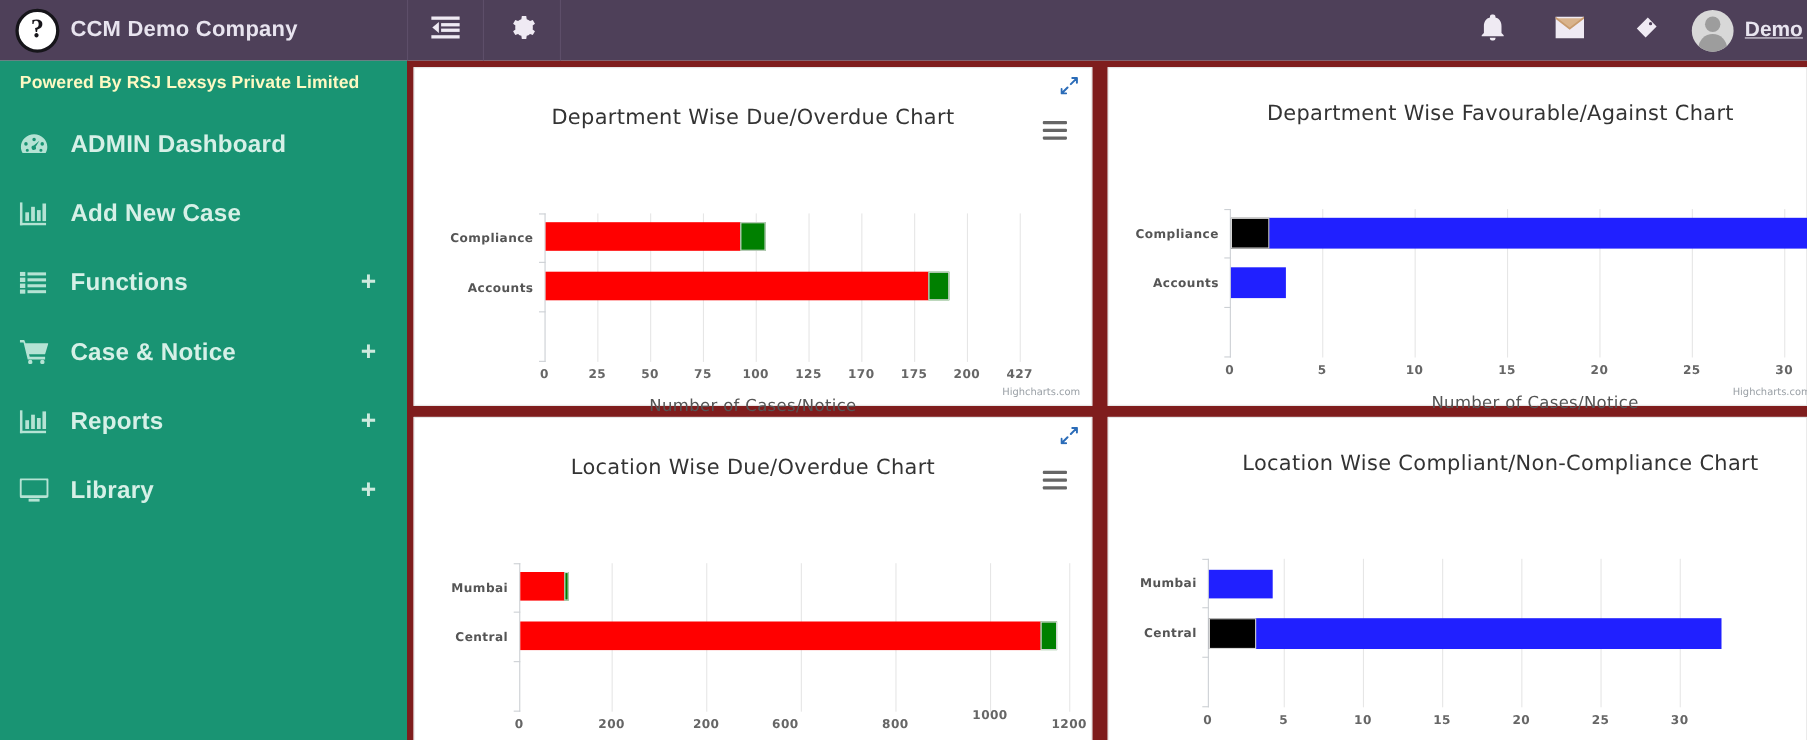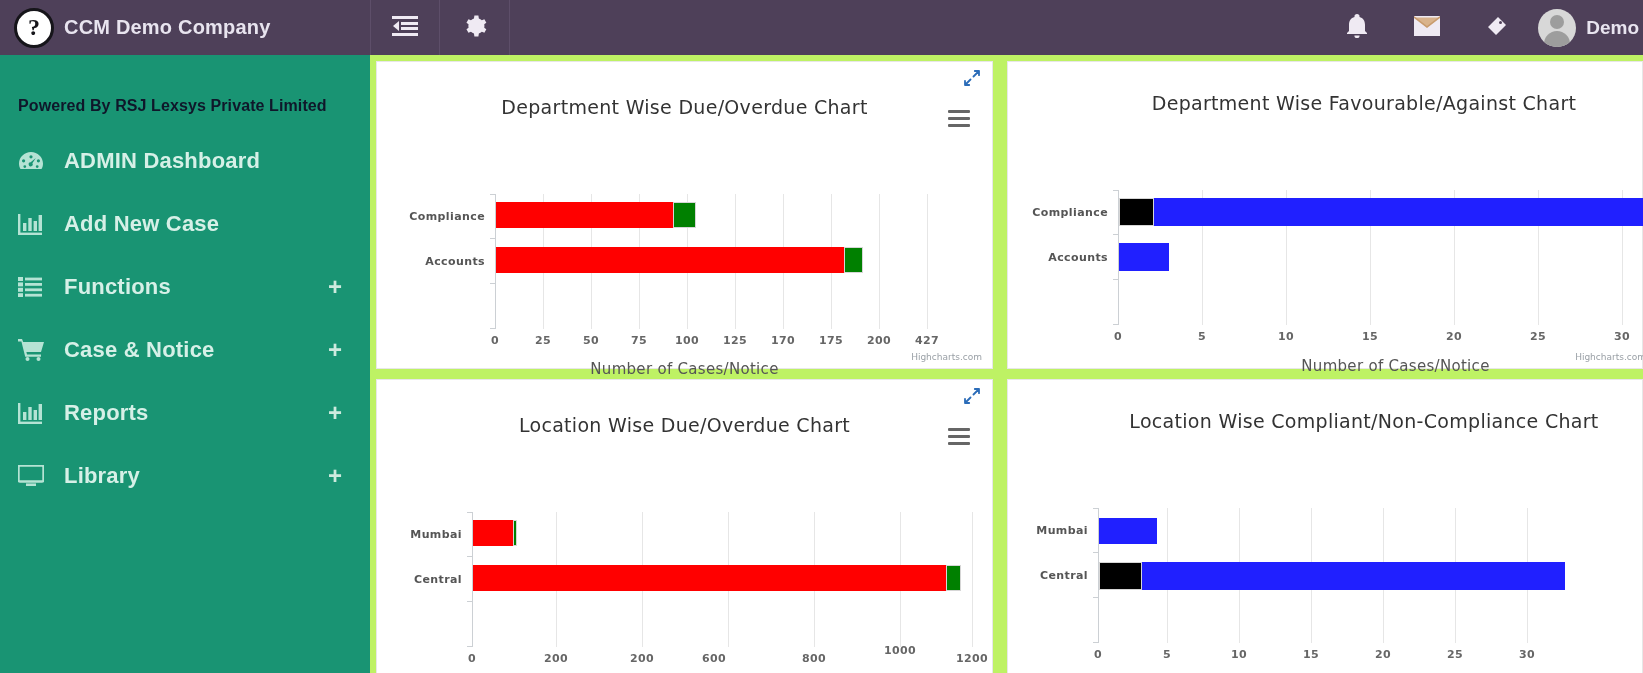--- a/index.html
+++ b/index.html
@@ -18,33 +18,33 @@
   .tb-btn { width:70px; display:flex; align-items:center; justify-content:center; border-right:1px solid #5d4e69; cursor:pointer; }
   .tb-btn:first-child { border-left:1px solid #5d4e69; }
   .tb-btn svg { fill:#efeaf3; }
   .tb-spacer { flex:1; }
   .tb-right { display:flex; align-items:center; gap:0px; padding-right:4px; }
   .tb-ic { width:70px; display:flex; align-items:center; justify-content:center; cursor:pointer; }
   .tb-ic svg { fill:#efeaf3; }
   .avatar { width:38px; height:38px; border-radius:50%; background:#d8d8d8; overflow:hidden; position:relative; margin-left:6px; flex:none; }
   .avatar::before { content:""; position:absolute; left:50%; top:6px; transform:translateX(-50%); width:14px; height:14px; border-radius:50%; background:#9d9d9d; }
   .avatar::after { content:""; position:absolute; left:50%; top:22px; transform:translateX(-50%); width:26px; height:18px; border-radius:13px 13px 0 0; background:#9d9d9d; }
-  .user-name { color:#e8e4ef; font-size:19px; font-weight:600; margin-left:10px; white-space:nowrap; }
+  .user-name { color:#e8e4ef; font-size:19px; font-weight:600; margin-left:10px; white-space:nowrap;text-decoration:underline; }
 
   
   .sidebar { position:absolute; left:0; top:55px; width:370px; height:618px; background:#199473; z-index:15; }
-  .powered { color:#0f172a; font-size:16px; font-weight:bold; padding:12px 0 14px 18px; letter-spacing:.1px;margin-top:30px; }
+  .powered { color:#fef9c3; font-size:16px; font-weight:bold; padding:12px 0 14px 18px; letter-spacing:.1px; }
   .nav-item { height:63px; display:flex; align-items:center; padding-left:18px; cursor:pointer; position:relative; }
   .nav-ic { width:46px; flex:none; display:flex; align-items:center; color:#b5e3d4; }
   .nav-ic svg { fill:#b5e3d4; }
   .nav-label { color:#d6f0e7; font-size:22px; font-weight:600; letter-spacing:.2px; }
   .nav-plus { position:absolute; right:28px; color:#cdeade; font-size:24px; font-weight:600; line-height:1; }
 
   
-  .content { position:absolute; left:370px; top:55px; width:1273px; height:618px; background:#bef264; }
+  .content { position:absolute; left:370px; top:55px; width:1273px; height:618px; background:#7f1d1d; }
   .grid { display:flex; flex-wrap:wrap; padding:6px 0 0 6px; }
   .panel { background:#ffffff; position:relative; border:1px solid #e7e7e7; }
   .p-tl { width:617px; height:308px; margin-right:14px; }
   .p-tr { width:636px; height:308px; }
   .p-bl { width:617px; height:300px; margin-top:10px; margin-right:14px; }
   .p-br { width:636px; height:300px; margin-top:10px; }
 
   .expand-ic { position:absolute; right:12px; top:8px; cursor:pointer; }
   .expand-ic svg { stroke:#2b6cb8; }
 

